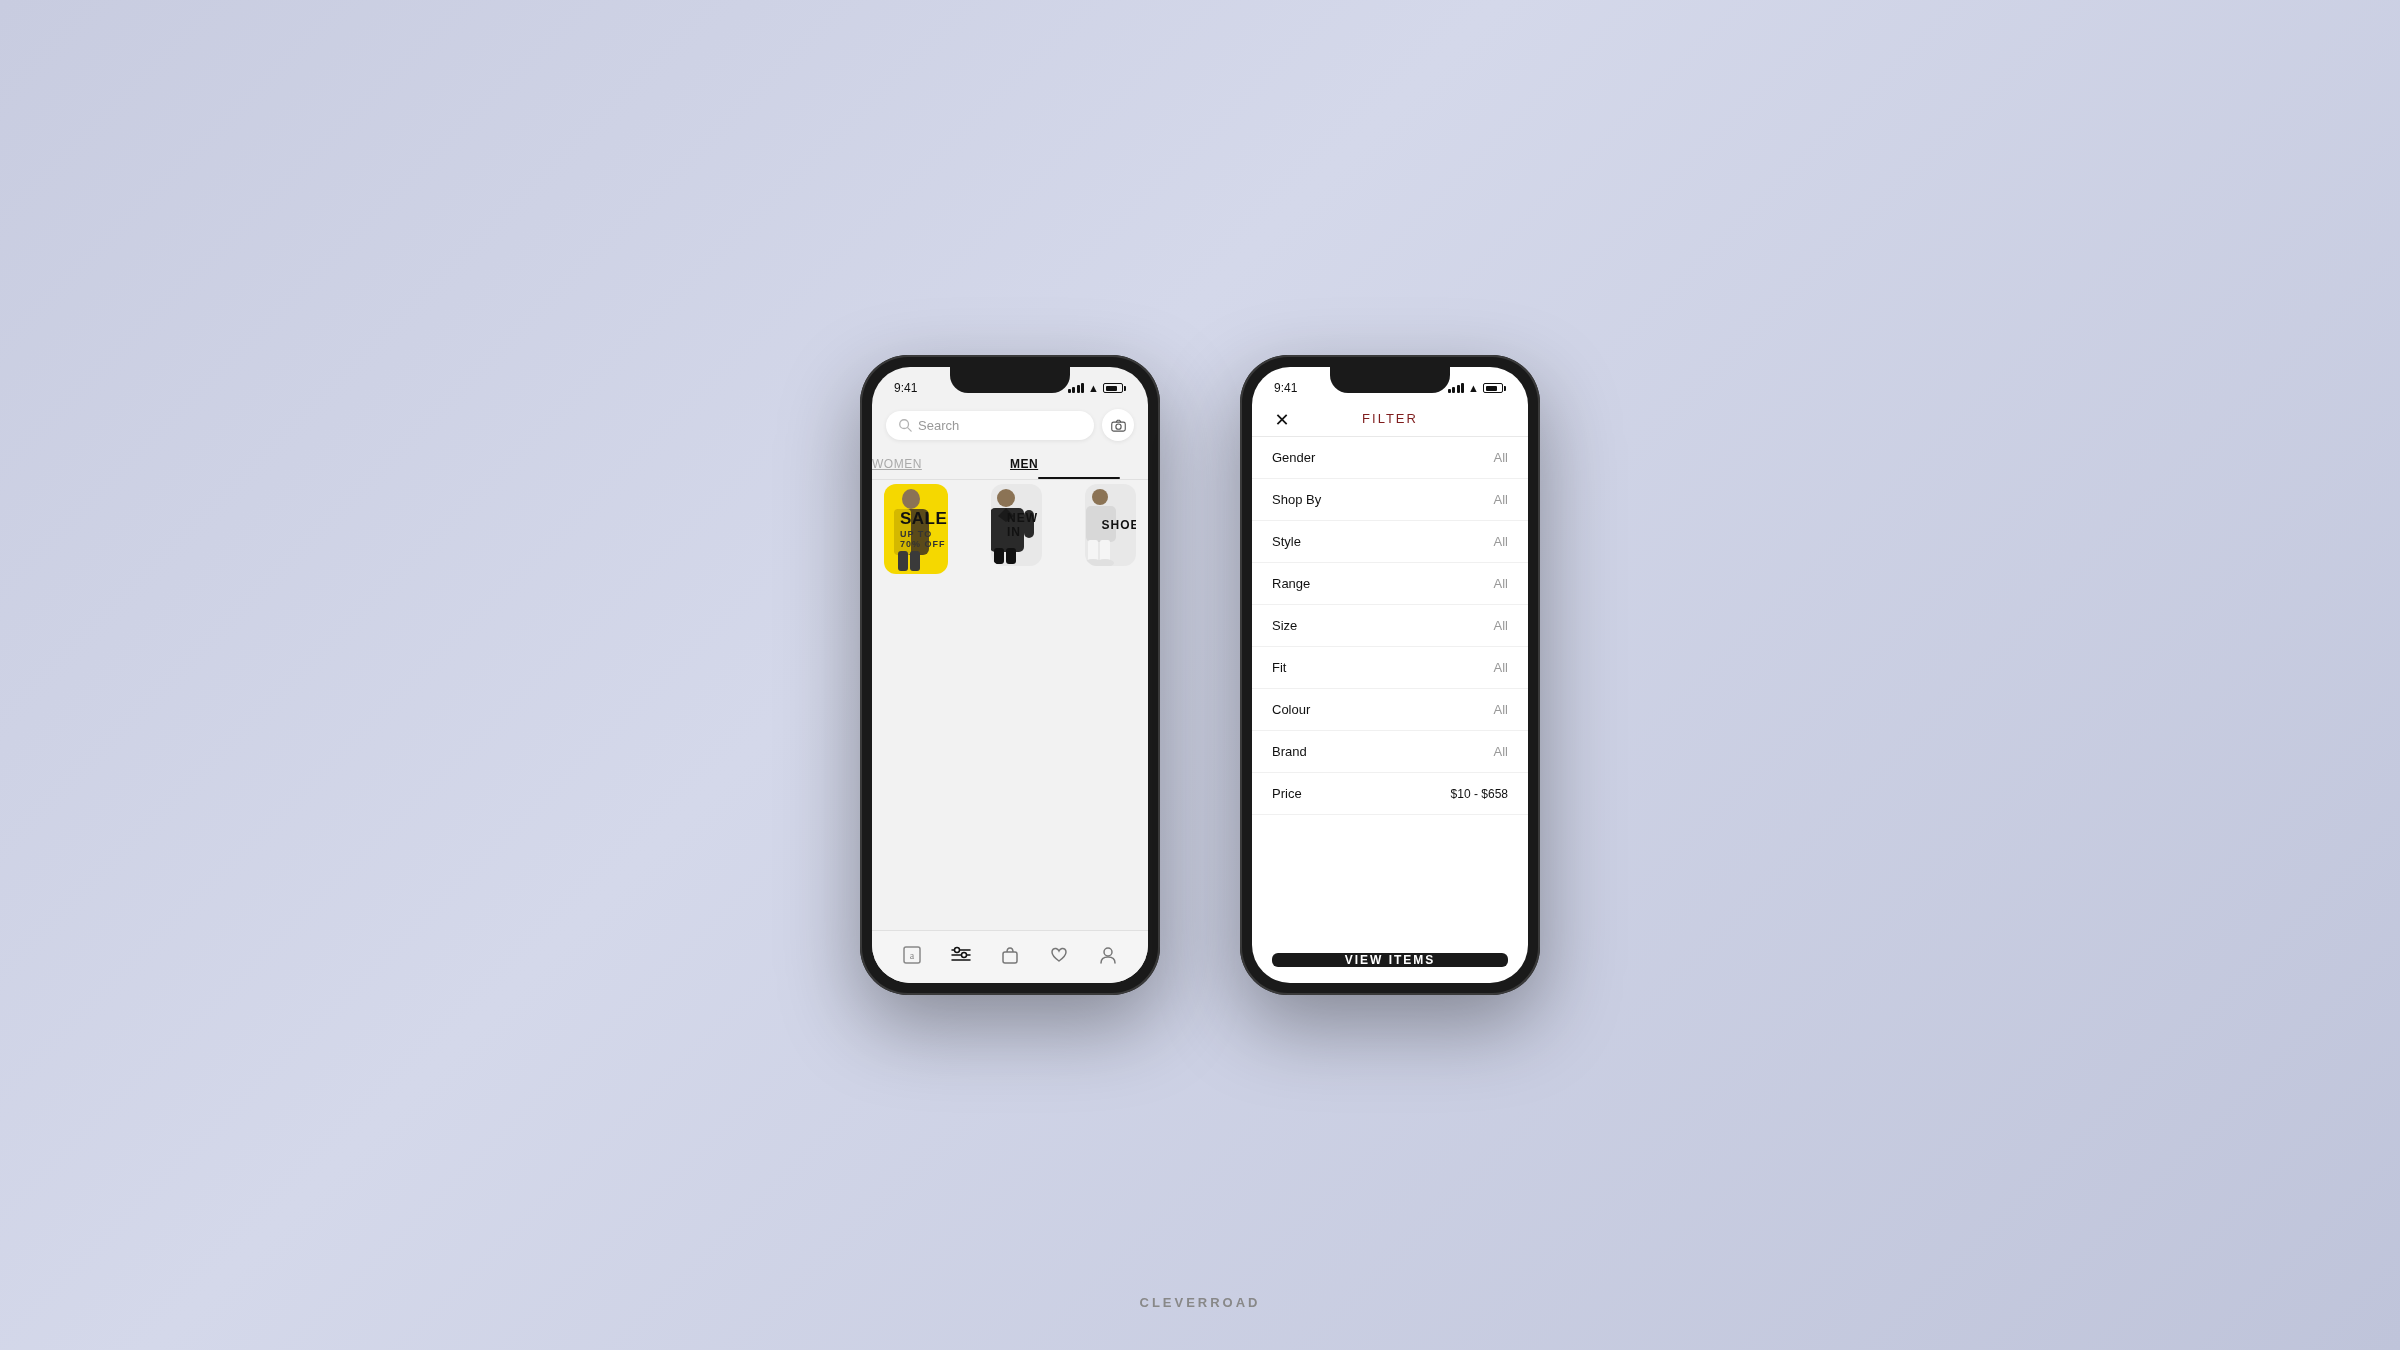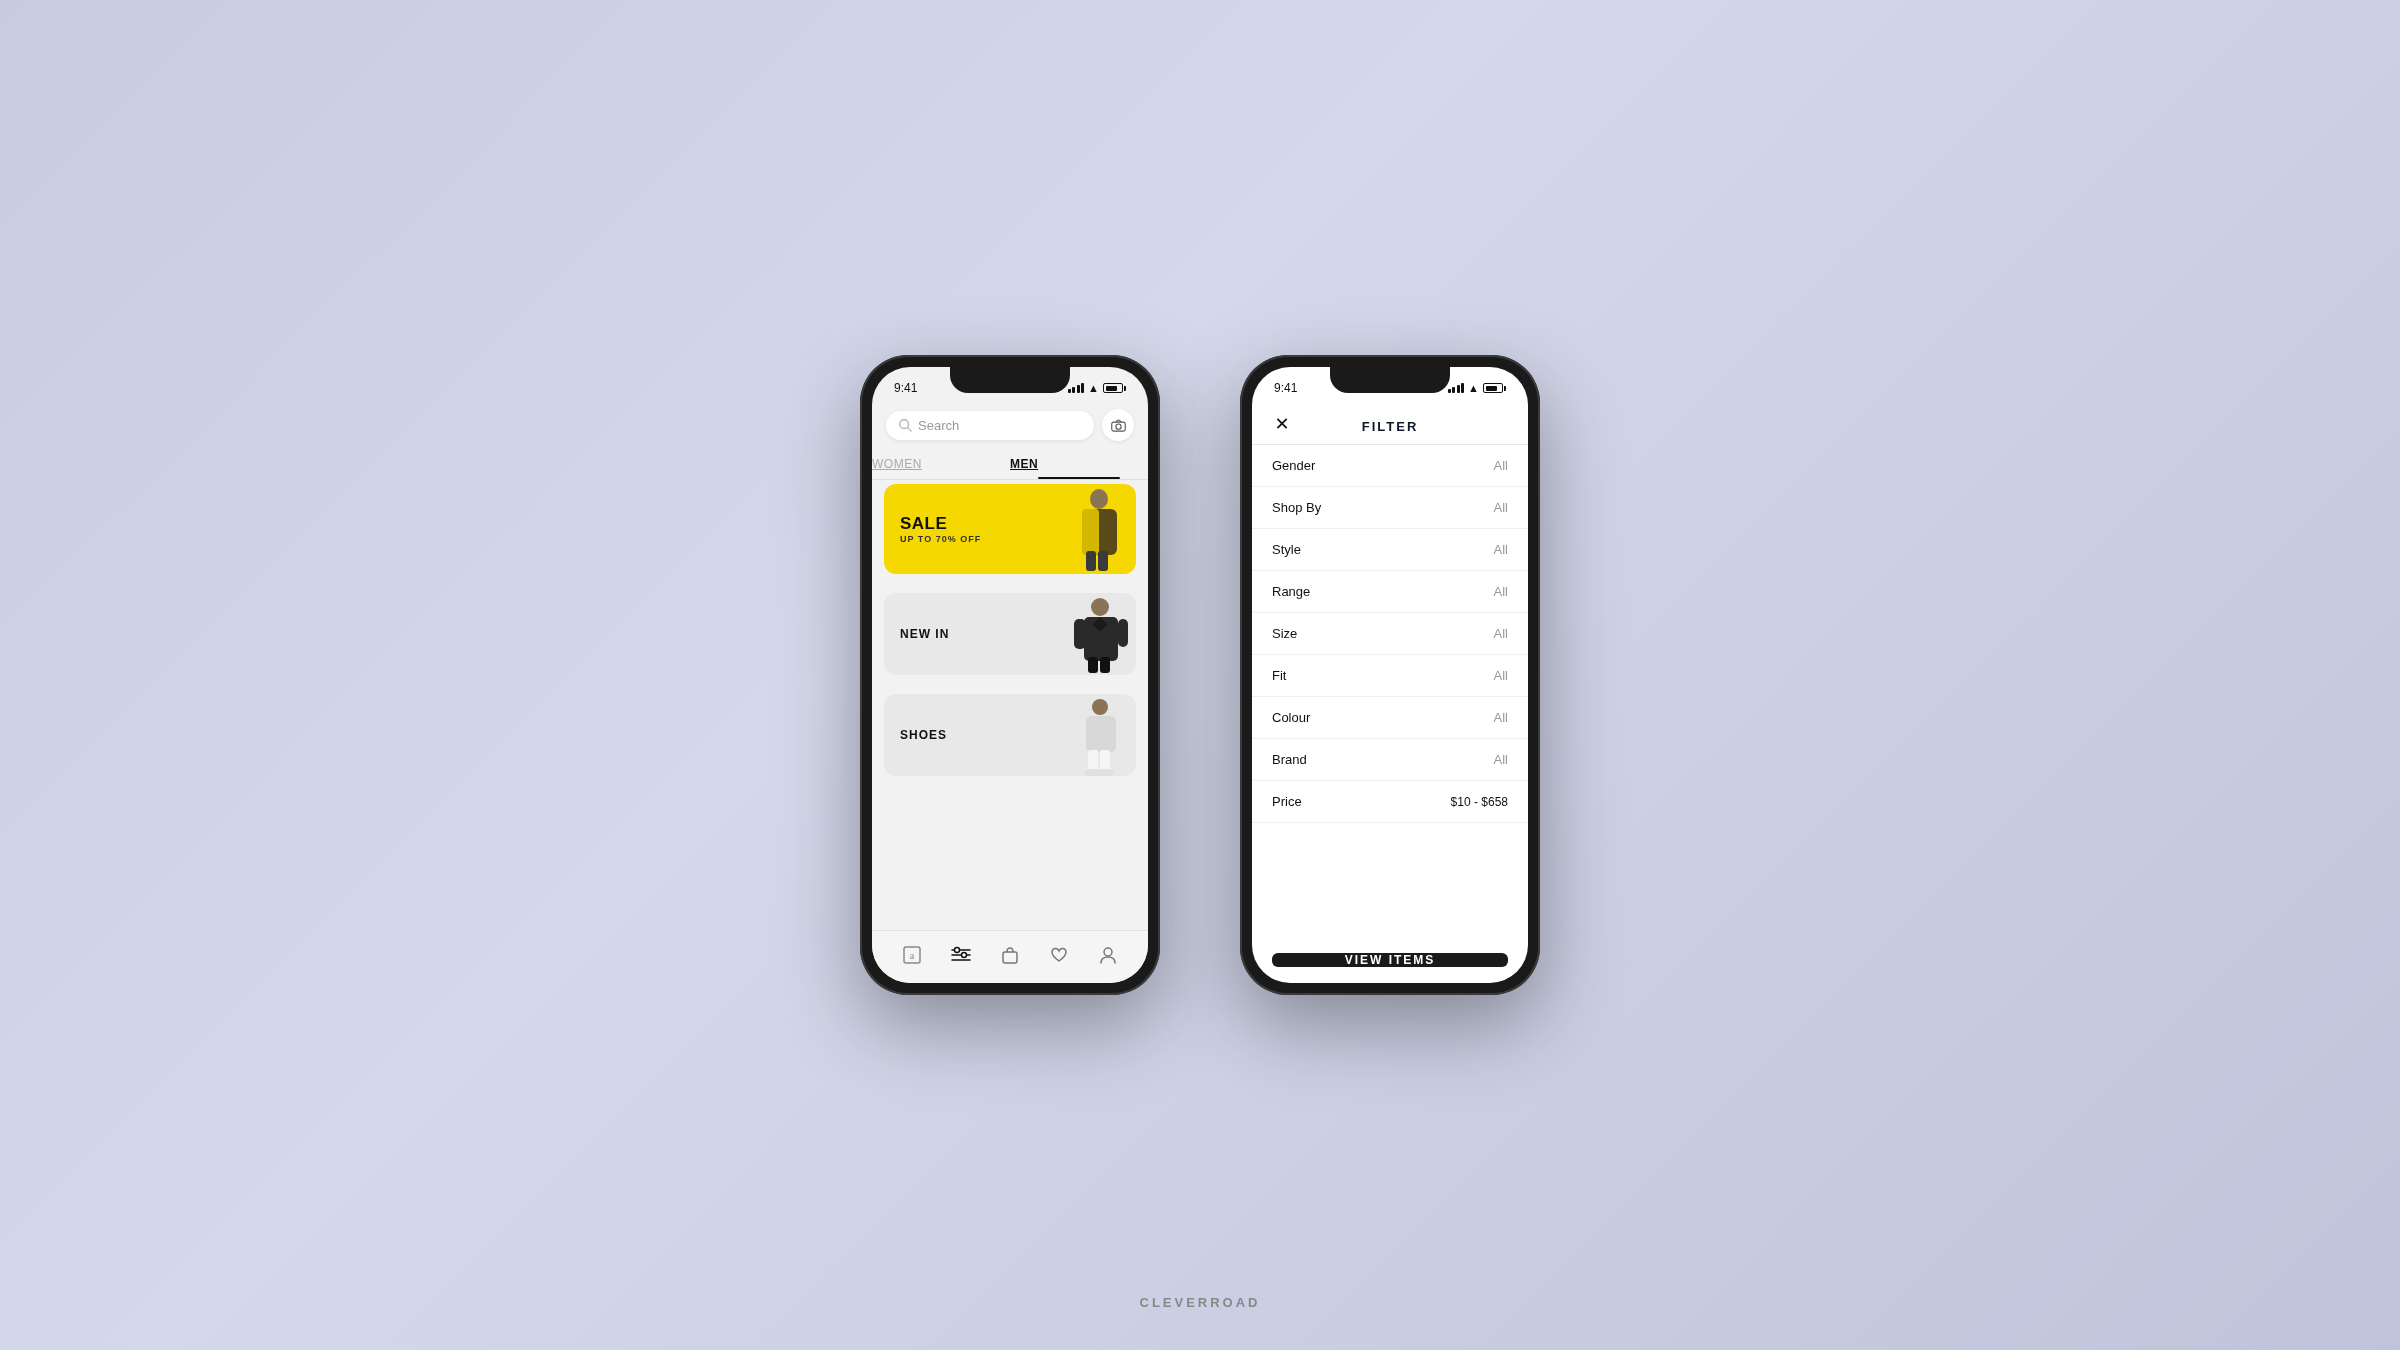--- a/index.html
+++ b/index.html
@@ -205,21 +205,21 @@
       height: 2px;
       background: #111;
       border-radius: 2px;
     }
 
     
     .scroll-content {
       flex: 1;
       overflow: hidden;
       display: flex;
-      flex-direction: column;
+      flex-direction: row;
       gap: 19px;
       padding: 4px 0;
     }
 
     .banner-sale {
       height: 90px;
       background: #f5d800;
       margin: 0 12px;
       border-radius: 12px;
       display: flex;
@@ -324,24 +324,23 @@
       align-items: center;
       justify-content: center;
       padding: 8px 16px 10px;
       position: relative;
       border-bottom: 1px solid #e8e8e8;
       flex-shrink: 0;
     }
 
     .filter-title {
       font-size: 13px;
-      font-weight: 700;
-      color: #0f172a;
+      font-weight: 400;
+      color: #7f1d1d;
       letter-spacing: 2px;
-      margin-top: 8px;
     }
 
     .close-btn {
       position: absolute;
       left: 16px;
       top: 50%;
       transform: translateY(-50%);
       width: 28px;
       height: 28px;
       display: flex;

